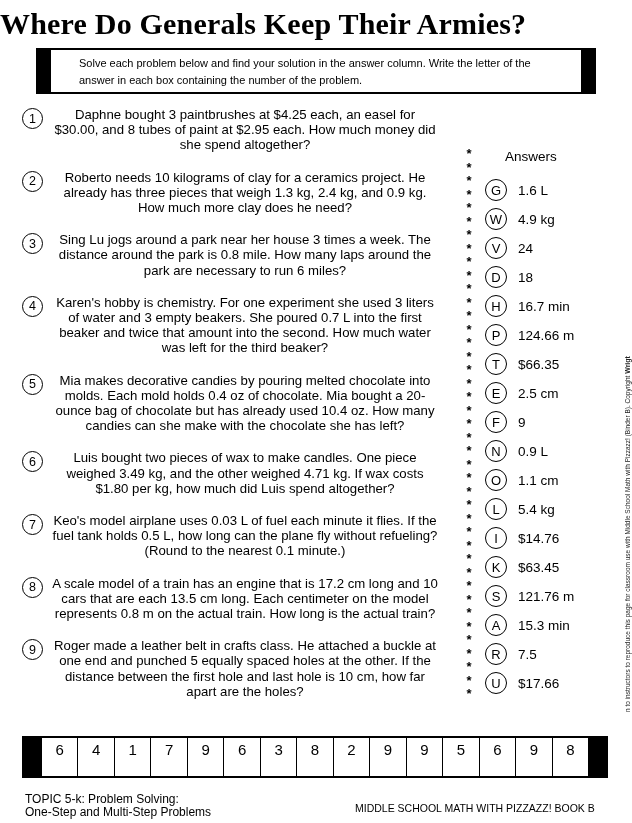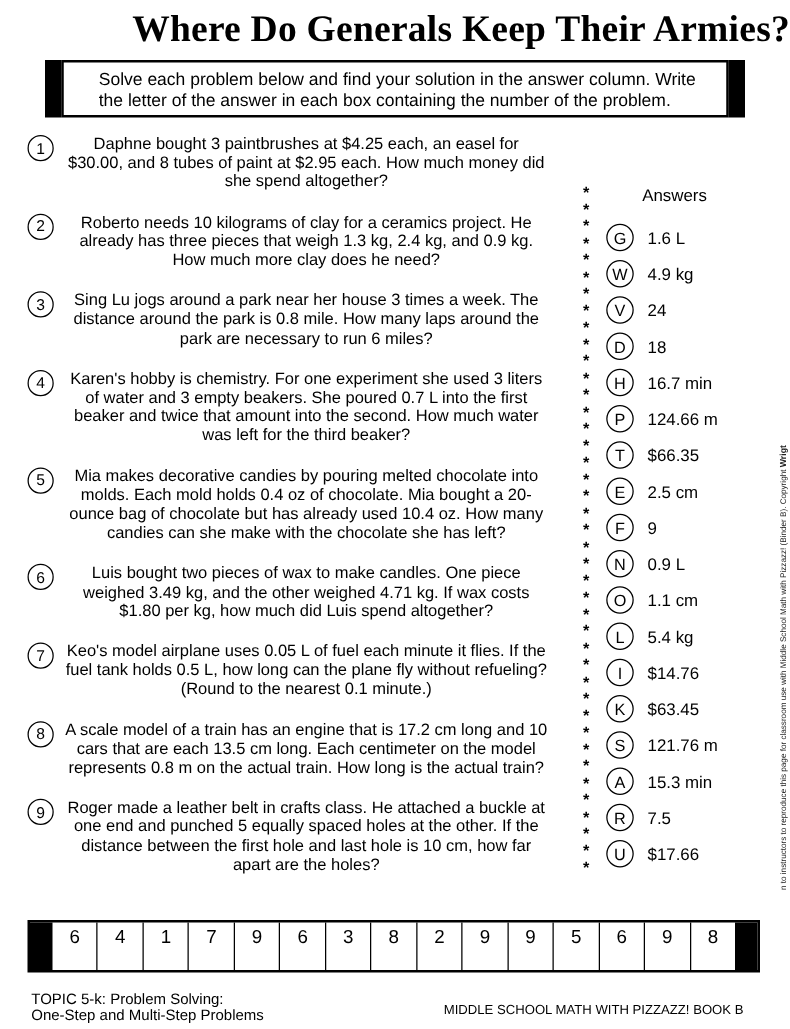--- a/index.html
+++ b/index.html
@@ -1,35 +1,35 @@
 <!DOCTYPE html>
 <html><head>
 <meta charset="utf-8">
 <style>
   html,body{margin:0;padding:0;background:#fff;}
   body{width:632px;height:823px;font-family:"Liberation Sans",sans-serif;color:#000;position:relative;overflow:hidden;}
   .page{position:relative;width:632px;height:823px;background:#fff;}
 
-  .title{font-family:"Liberation Serif",serif;font-weight:bold;font-size:30px;line-height:34px;text-align:right;margin:7px 0 0 0;letter-spacing:.2px;}
+  .title{font-family:"Liberation Serif",serif;font-weight:bold;font-size:30px;line-height:34px;text-align:left;margin:7px 0 0 0;letter-spacing:.2px;}
 
   .instr-wrap{display:flex;margin:7px 36px 0 36px;height:46px;}
   .cap{width:13px;background:#000;flex:0 0 auto;}
   .instr-box{flex:1;border:2px solid #000;display:flex;align-items:center;}
-  .instr-box p{margin:0;font-size:14px;line-height:17px;padding:3px 14px 1px 28px;}
+  .instr-box p{margin:0;font-size:11px;line-height:17px;padding:3px 14px 1px 28px;}
 
   .main{display:flex;margin:13px 0 0 22px;gap:24px;}
   .problems{list-style:none;margin:0;padding:0;display:flex;flex-direction:column;gap:17px;width:416px;}
   .problem{display:flex;gap:9px;}
   .pnum{flex:0 0 auto;width:19px;height:19px;border:1.5px solid #000;border-radius:50%;display:flex;align-items:center;justify-content:center;font-size:12.5px;margin-top:1px;}
   .ptext{margin:0;font-size:13.2px;line-height:15.2px;width:388px;text-align:center;}
 
   .answers-col{display:flex;gap:9px;margin-top:40px;}
   .stars{display:flex;flex-direction:column;font-weight:bold;font-size:13px;line-height:13.5px;width:14px;text-align:center;}
   .stars span{height:13.5px;}
-  .answers{display:flex;flex-direction:column;align-items:center;}
+  .answers{display:flex;flex-direction:column;}
   .answers-header{font-size:13.5px;margin:2px 0 15px 20px;}
   .answer{display:flex;align-items:center;gap:11px;height:22px;margin-bottom:7px;}
   .letter{flex:0 0 auto;width:20px;height:20px;border:1.5px solid #000;border-radius:50%;display:flex;align-items:center;justify-content:center;font-size:13px;}
   .value{font-size:13.5px;white-space:nowrap;}
 
   .strip{position:absolute;left:22px;top:729px;width:586px;height:42px;border:2.5px solid #000;display:flex;box-sizing:border-box;background:#fff;}
   .strip .endcap{width:18px;background:#000;flex:0 0 auto;}
   .boxes{flex:1;display:flex;}
   .box{flex:1;border-left:1.5px solid #000;}
   .box:first-child{border-left:none;}
@@ -84,21 +84,21 @@
     <p class="ptext">Mia makes decorative candies by pouring melted chocolate into molds. Each mold holds 0.4 oz of chocolate. Mia bought a 20-ounce bag of chocolate but has already used 10.4 oz. How many candies can she make with the chocolate she has left?</p>
   </li>
 
   <li class="problem">
     <span class="pnum">6</span>
     <p class="ptext">Luis bought two pieces of wax to make candles. One piece weighed 3.49 kg, and the other weighed 4.71 kg. If wax costs $1.80 per kg, how much did Luis spend altogether?</p>
   </li>
 
   <li class="problem">
     <span class="pnum">7</span>
-    <p class="ptext">Keo's model airplane uses 0.05 L of fuel each minute it flies. If the fuel tank holds 0.5 L, how long can the plane fly without refueling? (Round to the nearest 0.1 minute.)</p>
+    <p class="ptext">Keo's model airplane uses 0.03 L of fuel each minute it flies. If the fuel tank holds 0.5 L, how long can the plane fly without refueling? (Round to the nearest 0.1 minute.)</p>
   </li>
 
   <li class="problem">
     <span class="pnum">8</span>
     <p class="ptext">A scale model of a train has an engine that is 17.2 cm long and 10 cars that are each 13.5 cm long. Each centimeter on the model represents 0.8 m on the actual train. How long is the actual train?</p>
   </li>
 
   <li class="problem">
     <span class="pnum">9</span>
     <p class="ptext">Roger made a leather belt in crafts class. He attached a buckle at one end and punched 5 equally spaced holes at the other. If the distance between the first hole and last hole is 10 cm, how far apart are the holes?</p>

